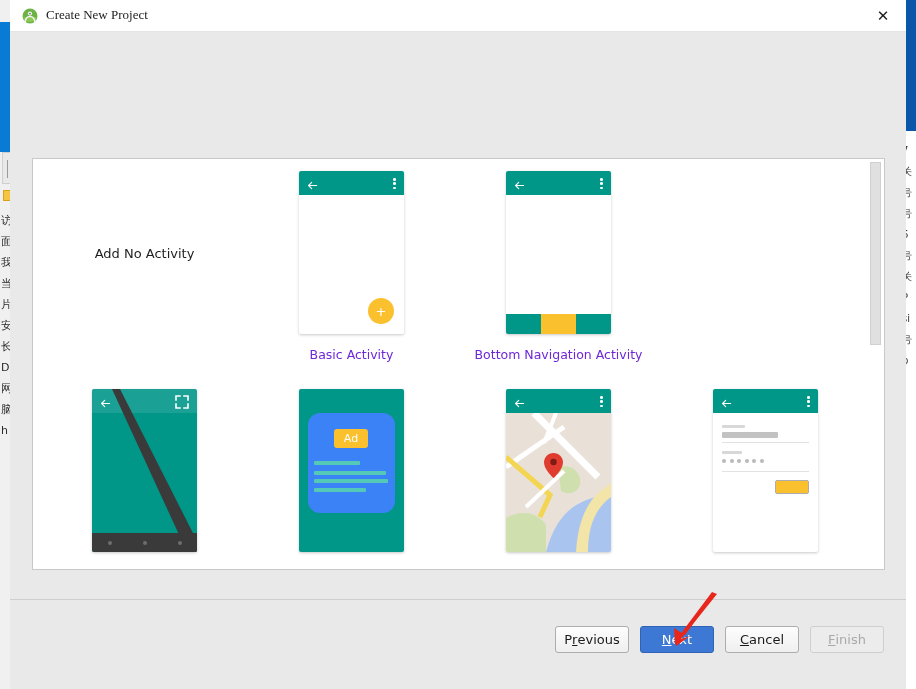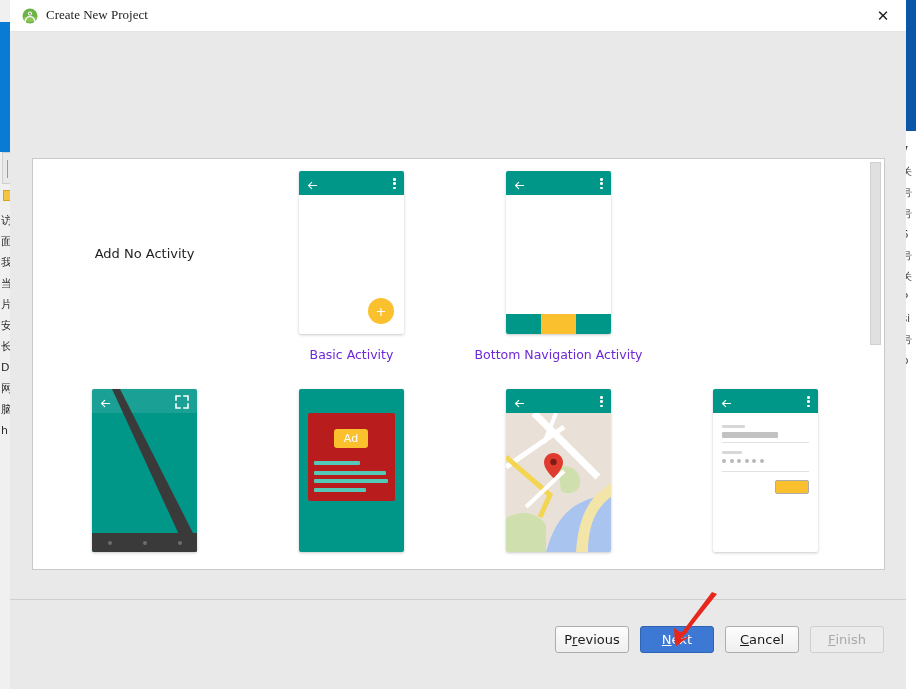--- a/index.html
+++ b/index.html
@@ -197,22 +197,22 @@
     display:flex; align-items:center; justify-content:space-around;
   }
   .phone.fullteal .navdark i {
     width:4px; height:4px; border-radius:50%; background:#6d6d6d; display:block;
   }
   .expand-icon { position:absolute; right:8px; top:6px; width:14px; height:14px; }
 
   
   .phone.adcard { background:#009688; }
   .adcard .inner {
-    position:absolute; left:9px; top:24px; width:87px; height:88px;
-    background:#b91c1c; border-radius:2px;
+    position:absolute; left:9px; top:24px; width:87px; height:100px;
+    background:#3b82f6; border-radius:12px;
   }
   .adcard .adbadge {
     position:absolute; left:26px; top:16px; width:34px; height:19px;
     background:#fbc02d; border-radius:3px;
     display:flex; align-items:center; justify-content:center;
     color:#ffffff; font-size:11px;
     font-family: "DejaVu Sans", sans-serif;
   }
   .adcard .line {
     position:absolute; height:4px; background:#55c9b8; border-radius:1px;

